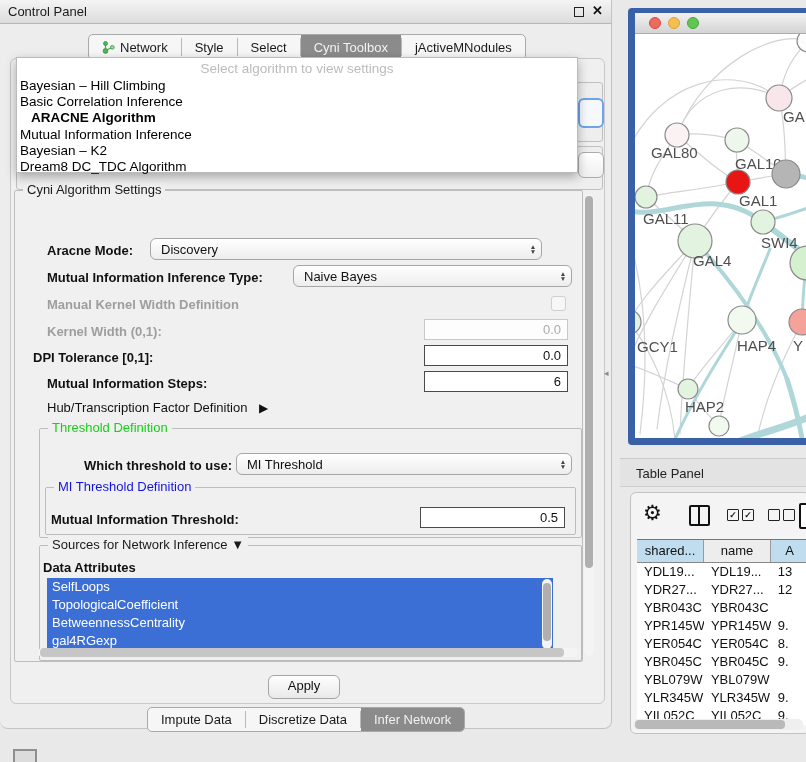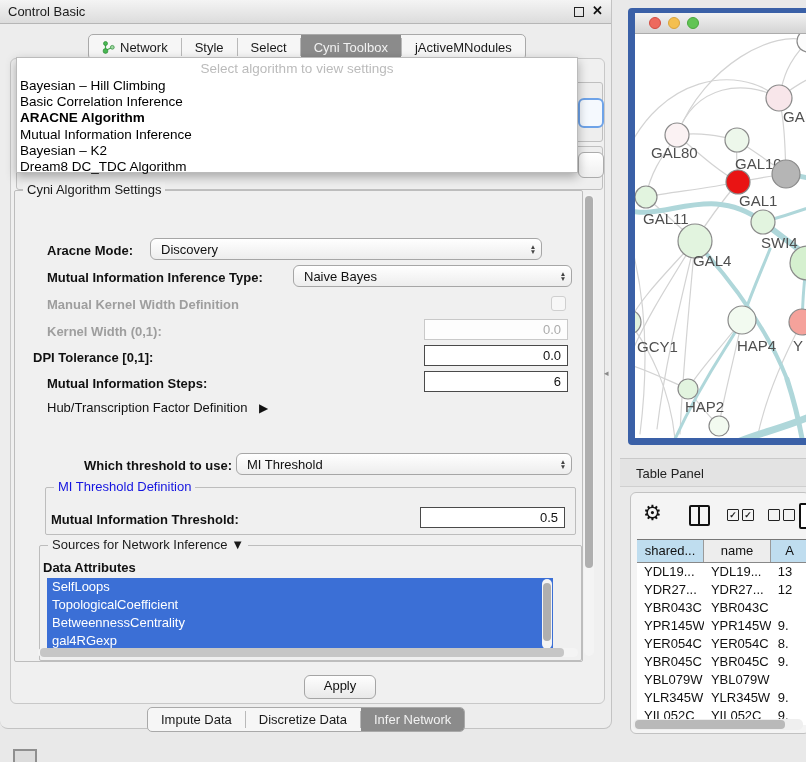--- a/index.html
+++ b/index.html
@@ -27,21 +27,21 @@
 
   
   .frag-group{border:1px solid #BFBFBF;border-radius:3px;background:#EEEEEE;}
   .frag-combo-blue{border:2px solid #6EA3E8;border-radius:6px;background:#F5F9FE;}
   .frag-combo-gray{border:1px solid #ABABAB;border-radius:6px;background:linear-gradient(#FFF,#EFEFEF);}
 
   
   .popup{left:16px;top:57px;width:562px;height:116px;background:#FFFFFF;border:1px solid #BBBBBB;box-shadow:0 4px 10px rgba(0,0,0,0.3);z-index:50;padding-top:2px;box-sizing:border-box;}
   .popup-placeholder{text-align:center;color:#BBBBBB;font-size:13.5px;line-height:18px;}
   .popup-item{padding-left:3px;font-size:13.5px;line-height:16.2px;color:#000;}
-  .popup-item.bold{font-weight:bold;}
+  .popup-item.bold{font-weight:bold;margin-left:11px;}
 
   
   .group{border:1px solid #BDBDBD;border-radius:2px;}
   .legend{position:absolute;top:-9px;left:8px;background:#F0F0F0;padding:0 4px;font-size:13px;}
   .legend.black{color:#1a1a1a;}
   .legend.blue{color:#1414E0;}
   .legend.green{color:#17CF17;}
 
   .lbl{position:absolute;font-size:13px;font-weight:bold;color:#111;white-space:nowrap;}
   .lbl.dis{color:#9E9E9E;}
@@ -57,21 +57,21 @@
   .expander .tri{display:inline-block;margin-left:8px;color:#111;font-size:12px;}
 
   
   .attr-list{background:#FFFFFF;overflow:hidden;}
   .attr-item{height:18px;line-height:18px;background:#3B6FD6;color:#FFFFFF;font-size:13px;padding-left:5px;}
   .sbar-v{background:#F4F4F4;border-radius:5px;}
   .sbar-v .thumb{position:absolute;left:1px;width:8px;background:#AFAFAF;border-radius:4px;}
   .sbar-h{background:#F4F4F4;border-radius:5px;}
   .sbar-h .thumb{position:absolute;top:0;height:9px;background:#C6C6C6;border-radius:4px;}
 
-  .btn{position:absolute;border:1px solid #A5A5A5;border-radius:6px;background:linear-gradient(#FEFEFE,#E9E9E9);text-align:center;font-size:13px;color:#111;line-height:20px;margin-left:36px;}
+  .btn{position:absolute;border:1px solid #A5A5A5;border-radius:6px;background:linear-gradient(#FEFEFE,#E9E9E9);text-align:center;font-size:13px;color:#111;line-height:20px;}
 
   .divider-handle{left:604px;top:368px;font-size:9px;color:#8A8A8A;}
 
   
   .net-window{left:628px;top:8px;width:185px;height:437px;border:7px solid #3A60A7;border-top-width:5px;border-radius:4px;background:#FFFFFF;box-sizing:border-box;overflow:hidden;}
   .net-titlebar{position:relative;height:20px;background:linear-gradient(#F2F2F2,#D4D4D4);border-bottom:1px solid #ACACAC;}
   .tlight{position:absolute;top:3.5px;width:12px;height:12px;border-radius:50%;box-sizing:border-box;}
   .net-canvas{position:relative;width:171px;height:404px;background:#FFFFFF;}
 
   
@@ -97,21 +97,21 @@
 </style>
 </head>
 <body>
 
 <div id="app">
 
   <div class="abs top-notch"></div>
 
   <div class="abs cp-window"></div>
   <div class="abs cp-titlebar">
-    <span class="cp-title">Control Basic</span>
+    <span class="cp-title">Control Panel</span>
     <span class="win-float"></span>
     <span class="win-close">✕</span>
   </div>
 
   <div id="top-tabs" class="abs tabbar">
       <div class="tab">
         <svg width="13" height="13" viewBox="0 0 13 13">
           <path d="M3.5 3 L3.5 9.5 M3.5 9.5 L10 6.5" stroke="#3fae49" stroke-width="1.2" fill="none"></path>
           <circle cx="3.5" cy="2.5" r="2" fill="#49b953" stroke="#2e8a37" stroke-width="0.7"></circle>
           <circle cx="3.5" cy="10" r="2.4" fill="#49b953" stroke="#2e8a37" stroke-width="0.7"></circle>
@@ -183,20 +183,23 @@
   <span class="lbl" style="left:33px;top:350px;">DPI Tolerance [0,1]:</span>
   <div class="field" style="left:424px;top:345px;width:144px;height:21px;">0.0</div>
   <span class="lbl" style="left:47px;top:376px;">Mutual Information Steps:</span>
   <div class="field" style="left:424px;top:371px;width:144px;height:21px;">6</div>
 
   <div class="expander" style="left:47px;top:400px;">
     <span>Hub/Transcription Factor Definition</span>
     <span class="tri">▶</span>
   </div>
 
+  <div class="abs group" style="left:39px;top:428px;width:541px;height:108px;">
+    <span class="legend green">Threshold Definition</span>
+  </div>
   <span class="lbl" style="left:84px;top:458px;">Which threshold to use:</span>
   <div class="combo" style="left:236px;top:453px;width:336px;height:22px;">
     <span class="ctext">MI Threshold</span>
     <span class="stepper">
         <span>▲</span>
         <span>▼</span>
       </span>
   </div>
   <div class="abs group" style="left:45px;top:487px;width:529px;height:46px;">
     <span class="legend blue">MI Threshold Definition</span>

